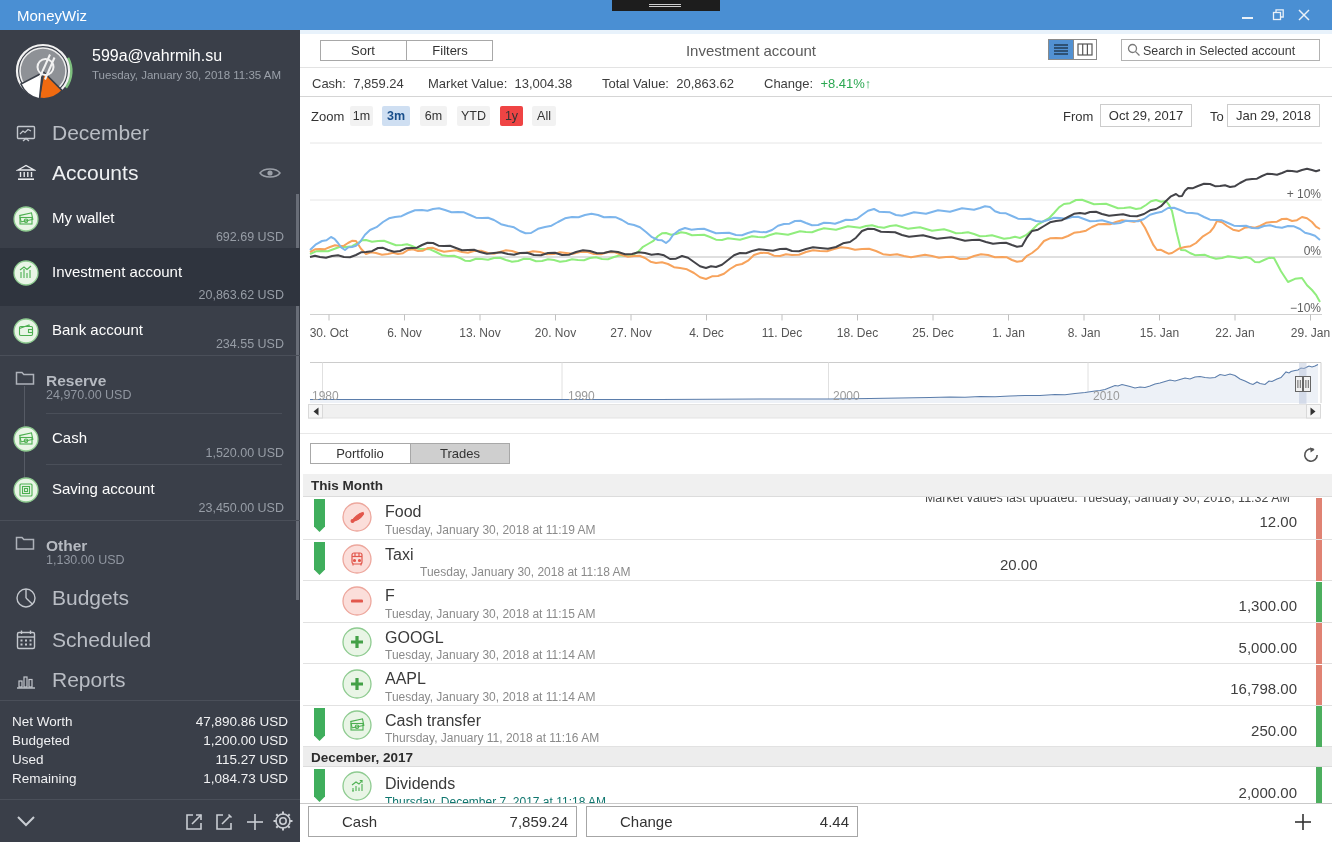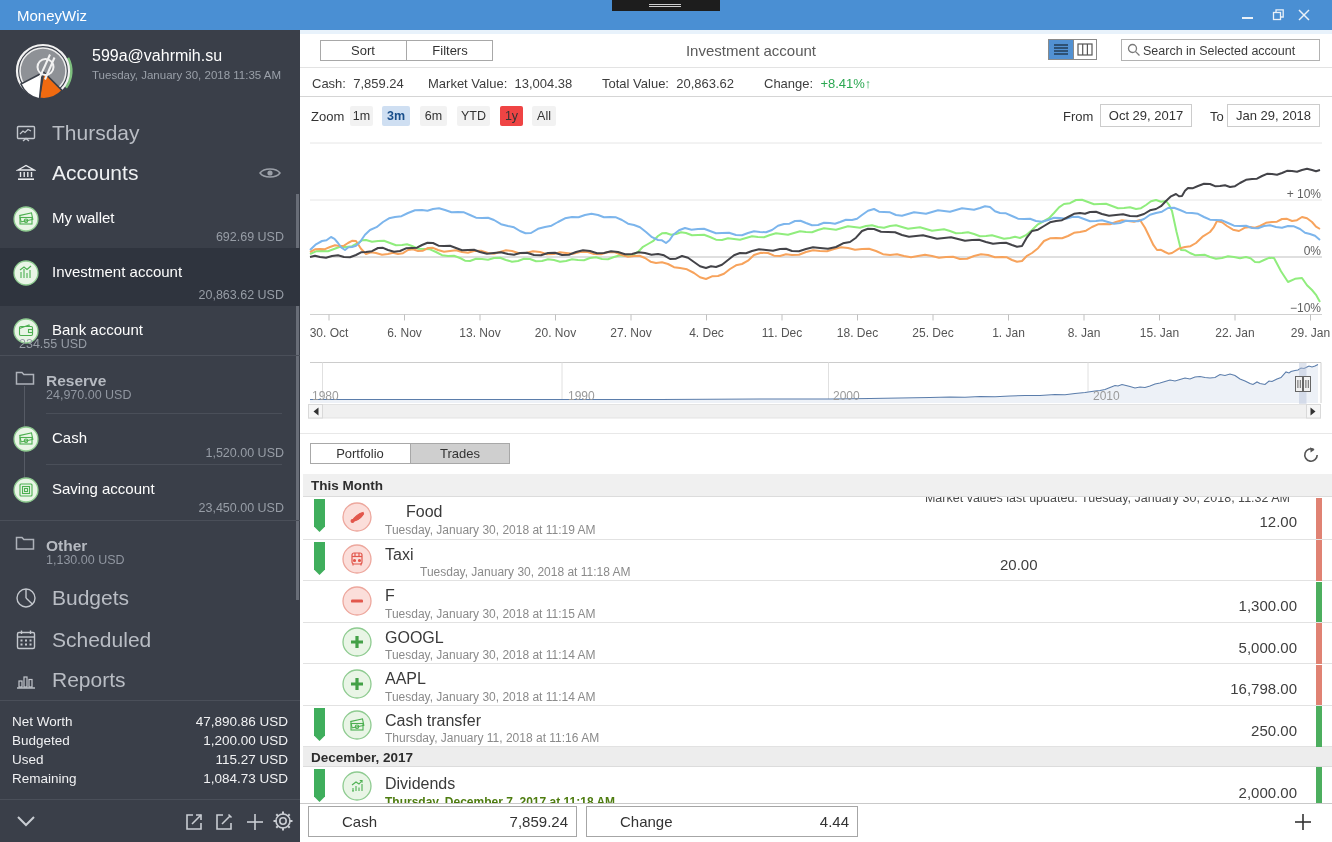--- a/index.html
+++ b/index.html
@@ -25,21 +25,21 @@
     <line x1="24.5" y1="38" x2="35" y2="14.5" stroke="#f2f2f2" stroke-width="2"></line>
     <line x1="30" y1="39.5" x2="39.5" y2="17.5" stroke="#f2f2f2" stroke-width="2"></line>
   </svg>
 <div class="abs" style="left:92px;top:47px;color:#fff;font-size:16px;">599a@vahrmih.su</div>
 <div class="abs" style="left:92px;top:69px;color:#9aa0a9;font-size:11.5px;">Tuesday, January 30, 2018 11:35 AM</div>
 <div class="abs" style="left:16px;top:123px;"><svg width="20" height="20" viewBox="0 0 20 20" style="">
       <rect x="1.5" y="3.5" width="17" height="12" rx="1" fill="none" stroke="#c3c7cd" stroke-width="1.4"></rect>
       <polyline points="4,11 7,8 9,9.5 12,6.5 15,8" fill="none" stroke="#c3c7cd" stroke-width="1.2"></polyline>
       <path d="M7 18 L10 15.5 L13 18" fill="none" stroke="#c3c7cd" stroke-width="1.4"></path>
     </svg></div>
-<div class="abs" style="left:52px;top:121px;color:#b9bdc4;font-size:21px;">Thursday</div>
+<div class="abs" style="left:52px;top:121px;color:#b9bdc4;font-size:21px;">December</div>
 <div class="abs" style="left:16px;top:163px;"><svg width="20" height="20" viewBox="0 0 20 20" style="">
       <path d="M2 7 L10 2.5 L18 7 Z" fill="none" stroke="#e8eaed" stroke-width="1.4"></path>
       <line x1="4.5" y1="9" x2="4.5" y2="14" stroke="#e8eaed" stroke-width="1.4"></line>
       <line x1="8.2" y1="9" x2="8.2" y2="14" stroke="#e8eaed" stroke-width="1.4"></line>
       <line x1="11.8" y1="9" x2="11.8" y2="14" stroke="#e8eaed" stroke-width="1.4"></line>
       <line x1="15.5" y1="9" x2="15.5" y2="14" stroke="#e8eaed" stroke-width="1.4"></line>
       <line x1="2" y1="16.2" x2="18" y2="16.2" stroke="#e8eaed" stroke-width="1.6"></line>
     </svg></div>
 <div class="abs" style="left:52px;top:161px;color:#eef0f2;font-size:21px;">Accounts</div>
 <div class="abs" style="left:258px;top:165px;"><svg width="24" height="16" viewBox="0 0 24 16" style="">
@@ -72,21 +72,21 @@
 <div class="abs" style="left:0;top:288px;width:284px;text-align:right;color:#979da6;font-size:12.5px;">20,863.62 USD</div>
 <div class="abs" style="left:13px;top:318px;"><svg width="26" height="26" viewBox="0 0 26 26" style="">
       <circle cx="13.0" cy="13.0" r="12.0" fill="#e9f5e6" stroke="#8ecb90" stroke-width="1.3"></circle>
       <g stroke="#4caf50" fill="none" stroke-width="1.1">
         <rect x="6.5" y="8.5" width="13" height="9" rx="1.2"></rect>
         <path d="M6.5 10.5 L16 7 L16.5 8.8"></path>
         <rect x="15.5" y="11.5" width="4" height="3"></rect>
       </g>
     </svg></div>
 <div class="abs" style="left:52px;top:321px;color:#fdfdfd;font-size:15px;">Bank account</div>
-<div class="abs" style="left:0;top:337px;width:284px;text-align:left;color:#979da6;font-size:12.5px;padding-left:19px;">234.55 USD</div>
+<div class="abs" style="left:0;top:337px;width:284px;text-align:right;color:#979da6;font-size:12.5px;padding-left:19px;">234.55 USD</div>
 <div class="abs" style="left:0;top:355px;width:300px;height:1px;background:#4a4f59;"></div>
 <div class="abs" style="left:15px;top:369px;"><svg width="20" height="17" viewBox="0 0 20 17" style="">
       <path d="M1.5 3.5 L7 3.5 L8.8 5.5 L18.5 5.5 L18.5 15 L1.5 15 Z" fill="none" stroke="#aeb2ba" stroke-width="1.5"></path>
     </svg></div>
 <div class="abs" style="left:46px;top:372px;color:#b6bac1;font-size:15.5px;font-weight:bold;">Reserve</div>
 <div class="abs" style="left:46px;top:388px;color:#9096a0;font-size:12.5px;">24,970.00 USD</div>
 <div class="abs" style="left:24px;top:386px;width:1px;height:108px;background:#565b65;"></div>
 <div class="abs" style="left:46px;top:413px;width:236px;height:1px;background:#4a4f59;"></div>
 <div class="abs" style="left:13px;top:426px;"><svg width="26" height="26" viewBox="0 0 26 26" style="">
       <circle cx="13.0" cy="13.0" r="12.0" fill="#e9f5e6" stroke="#8ecb90" stroke-width="1.3"></circle>
@@ -318,21 +318,21 @@
 <div class="abs" style="left:342px;top:501.5px;"><svg width="30" height="30" viewBox="0 0 30 30" style="">
       <circle cx="15" cy="15" r="14" fill="#fbdeda" stroke="#eda79d" stroke-width="1.3"></circle>
       <g transform="translate(2,2)">
         <g stroke="#e2574c" fill="none" stroke-width="1.2">
           <path d="M8 17 C10 13.5, 15 9, 19 8.5 L19.5 10 C17 14, 12 16.5, 8 17 Z" fill="#e2574c"></path>
           <path d="M7 17.5 C11 17.5, 16 15, 19 10.5"></path>
           <circle cx="8.5" cy="17" r="1.4" fill="#e2574c"></circle>
         </g>
       </g>
     </svg></div>
-<div class="abs" style="left:385px;top:503.0px;font-size:16px;color:#3a3a3a;margin-left:21px;">Food</div>
+<div class="abs" style="left:385px;top:503.0px;font-size:16px;color:#3a3a3a;">Food</div>
 <div class="abs" style="left:385px;top:522.5px;font-size:12px;color:#8a8a8a;">Tuesday, January 30, 2018 at 11:19 AM</div>
 <div class="abs" style="left:1000px;top:513.0px;width:297px;text-align:right;font-size:15px;color:#3f3f3f;">12.00</div>
 <div class="abs" style="left:1316px;top:497.5px;width:6px;height:41.5px;background:#e08273;"></div>
 <div class="abs" style="left:303px;top:580.0px;width:1029px;height:1px;background:#e2e2e2;"></div>
 <svg width="11" height="33" viewBox="0 0 11 33" style="position:absolute;left:314px;top:541.5px;">
     <path d="M0 0 L11 0 L11 27.5 L5.5 33 L0 27.5 Z" fill="#3fae5c"></path>
   </svg>
 <div class="abs" style="left:342px;top:544.0px;"><svg width="30" height="30" viewBox="0 0 30 30" style="">
       <circle cx="15" cy="15" r="14" fill="#fbdeda" stroke="#eda79d" stroke-width="1.3"></circle>
       <g transform="translate(2,2)">
@@ -416,21 +416,21 @@
           <line x1="9" y1="18" x2="9" y2="15"></line>
           <line x1="12" y1="18" x2="12" y2="13"></line>
           <line x1="15" y1="18" x2="15" y2="14.5"></line>
           <line x1="18" y1="18" x2="18" y2="11"></line>
           <polyline points="8,12 12,9 15,11 18,7.5"></polyline>
           <path d="M15.8 7.5 L18 7.5 L18 9.7"></path>
         </g>
       </g>
     </svg></div>
 <div class="abs" style="left:385px;top:774.5px;font-size:16px;color:#3a3a3a;">Dividends</div>
-<div class="abs" style="left:385px;top:794.5px;font-size:12px;color:#4d7c0f;font-weight:bold;">Thursday, December 7, 2017 at 11:18 AM</div>
+<div class="abs" style="left:385px;top:794.5px;font-size:12px;color:#0f766e;">Thursday, December 7, 2017 at 11:18 AM</div>
 <div class="abs" style="left:1000px;top:783.5px;width:297px;text-align:right;font-size:15px;color:#3f3f3f;">2,000.00</div>
 <div class="abs" style="left:1316px;top:767.0px;width:6px;height:36px;background:#4cae5e;"></div>
 <div class="abs" style="left:300px;top:803px;width:1032px;height:39px;background:#fff;border-top:1px solid #c9c9c9;"></div>
 <div class="abs" style="left:308px;top:806px;width:269px;height:31px;border:1px solid #a6a6a6;background:#fff;"></div>
 <div class="abs" style="left:342px;top:813px;font-size:15px;color:#333;">Cash</div>
 <div class="abs" style="left:308px;top:813px;width:260px;text-align:right;font-size:15px;color:#333;">7,859.24</div>
 <div class="abs" style="left:586px;top:806px;width:272px;height:31px;border:1px solid #a6a6a6;background:#fff;"></div>
 <div class="abs" style="left:620px;top:813px;font-size:15px;color:#333;">Change</div>
 <div class="abs" style="left:586px;top:813px;width:263px;text-align:right;font-size:15px;color:#333;">4.44</div>
 <svg width="18" height="18" viewBox="0 0 18 18" style="position:absolute;left:1294px;top:813px;">

